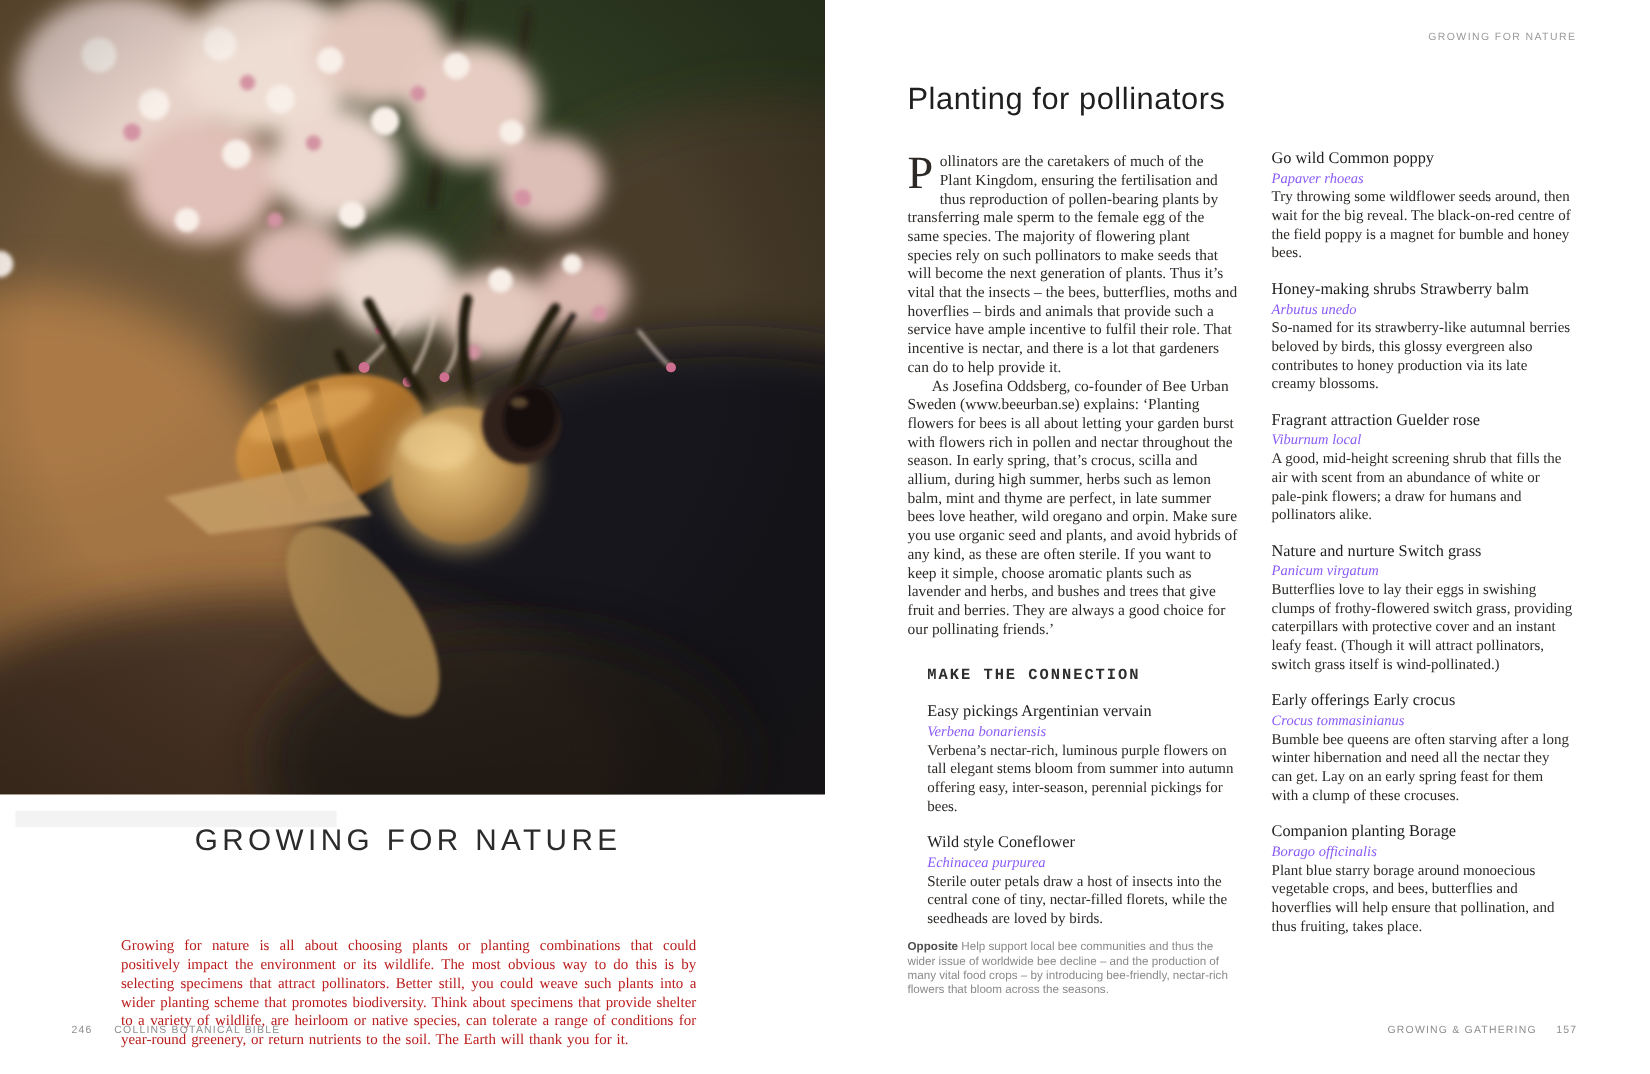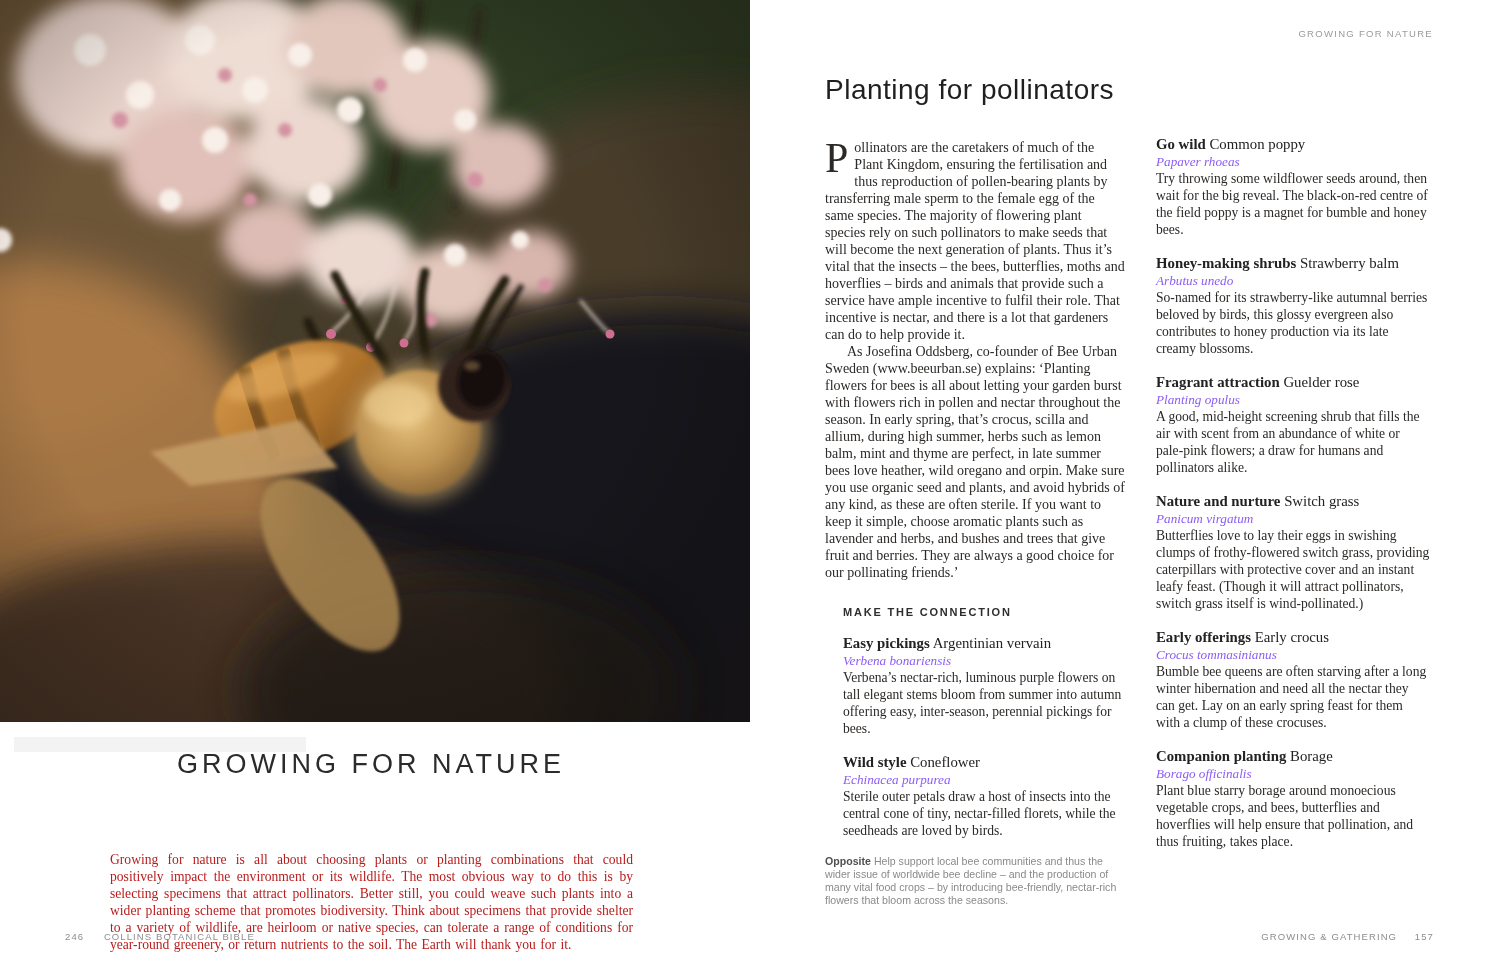--- a/index.html
+++ b/index.html
@@ -33,26 +33,26 @@
     font-weight:300; font-size:28px; letter-spacing:0.5px; color:#1f1f1f; }
 
   .col1 { position:absolute; left:825px; top:139px; width:300px; }
   .col2 { position:absolute; left:1156px; top:136px; width:274px; }
 
   .bodytext { font-size:14px; line-height:17px; color:#2c2926; }
   .dropcap { float:left; font-size:42px; line-height:34px; padding:2px 6px 0 0; color:#2c2926; }
   .p2 { text-indent:22px; }
 
   .connection { margin-left:18px; margin-top:25px; }
-  .connection-heading { font-family:Liberation Sans, sans-serif; font-weight:700; font-size:11px;
+  .connection-heading { font-family:Liberation Mono, monospace; font-weight:700; font-size:14px;
     letter-spacing:1.8px; color:#2e2e2e; }
   .entry { margin-top:17px; }
   .col2 .entry { margin-top:0; margin-bottom:17px; }
   .entry-title { font-size:14.8px; line-height:17px; color:#222; }
-  .entry-title b { font-weight:700;text-align:center; }
+  .entry-title b { font-weight:400;text-align:center; }
   .species { font-style:italic; font-size:13.2px; line-height:17px; color:#8b5cf6; }
   .entry-body { font-size:13.6px; line-height:17px; color:#2c2926; }
 
   .caption { position:absolute; left:825px; top:855px; width:298px; font-family:"Liberation Sans", sans-serif;
     font-weight:300; font-size:10.6px; line-height:13px; color:#8a8a8a; }
   .caption b { font-weight:700; color:#4f4f4f; }
 </style>
 </head>
 <body>
 
@@ -230,21 +230,21 @@
       <div class="species">Papaver rhoeas</div>
       <div class="entry-body">Try throwing some wildflower seeds around, then wait for the big reveal. The black-on-red centre of the field poppy is a magnet for bumble and honey bees.</div>
     </div>
     <div class="entry">
       <div class="entry-title"><b>Honey-making shrubs</b> <span>Strawberry balm</span></div>
       <div class="species">Arbutus unedo</div>
       <div class="entry-body">So-named for its strawberry-like autumnal berries beloved by birds, this glossy evergreen also contributes to honey production via its late creamy blossoms.</div>
     </div>
     <div class="entry">
       <div class="entry-title"><b>Fragrant attraction</b> <span>Guelder rose</span></div>
-      <div class="species">Planting opulus</div>
+      <div class="species">Viburnum local</div>
       <div class="entry-body">A good, mid-height screening shrub that fills the air with scent from an abundance of white or pale-pink flowers; a draw for humans and pollinators alike.</div>
     </div>
     <div class="entry">
       <div class="entry-title"><b>Nature and nurture</b> <span>Switch grass</span></div>
       <div class="species">Panicum virgatum</div>
       <div class="entry-body">Butterflies love to lay their eggs in swishing clumps of frothy-flowered switch grass, providing caterpillars with protective cover and an instant leafy feast. (Though it will attract pollinators, switch grass itself is wind-pollinated.)</div>
     </div>
     <div class="entry">
       <div class="entry-title"><b>Early offerings</b> <span>Early crocus</span></div>
       <div class="species">Crocus tommasinianus</div>

